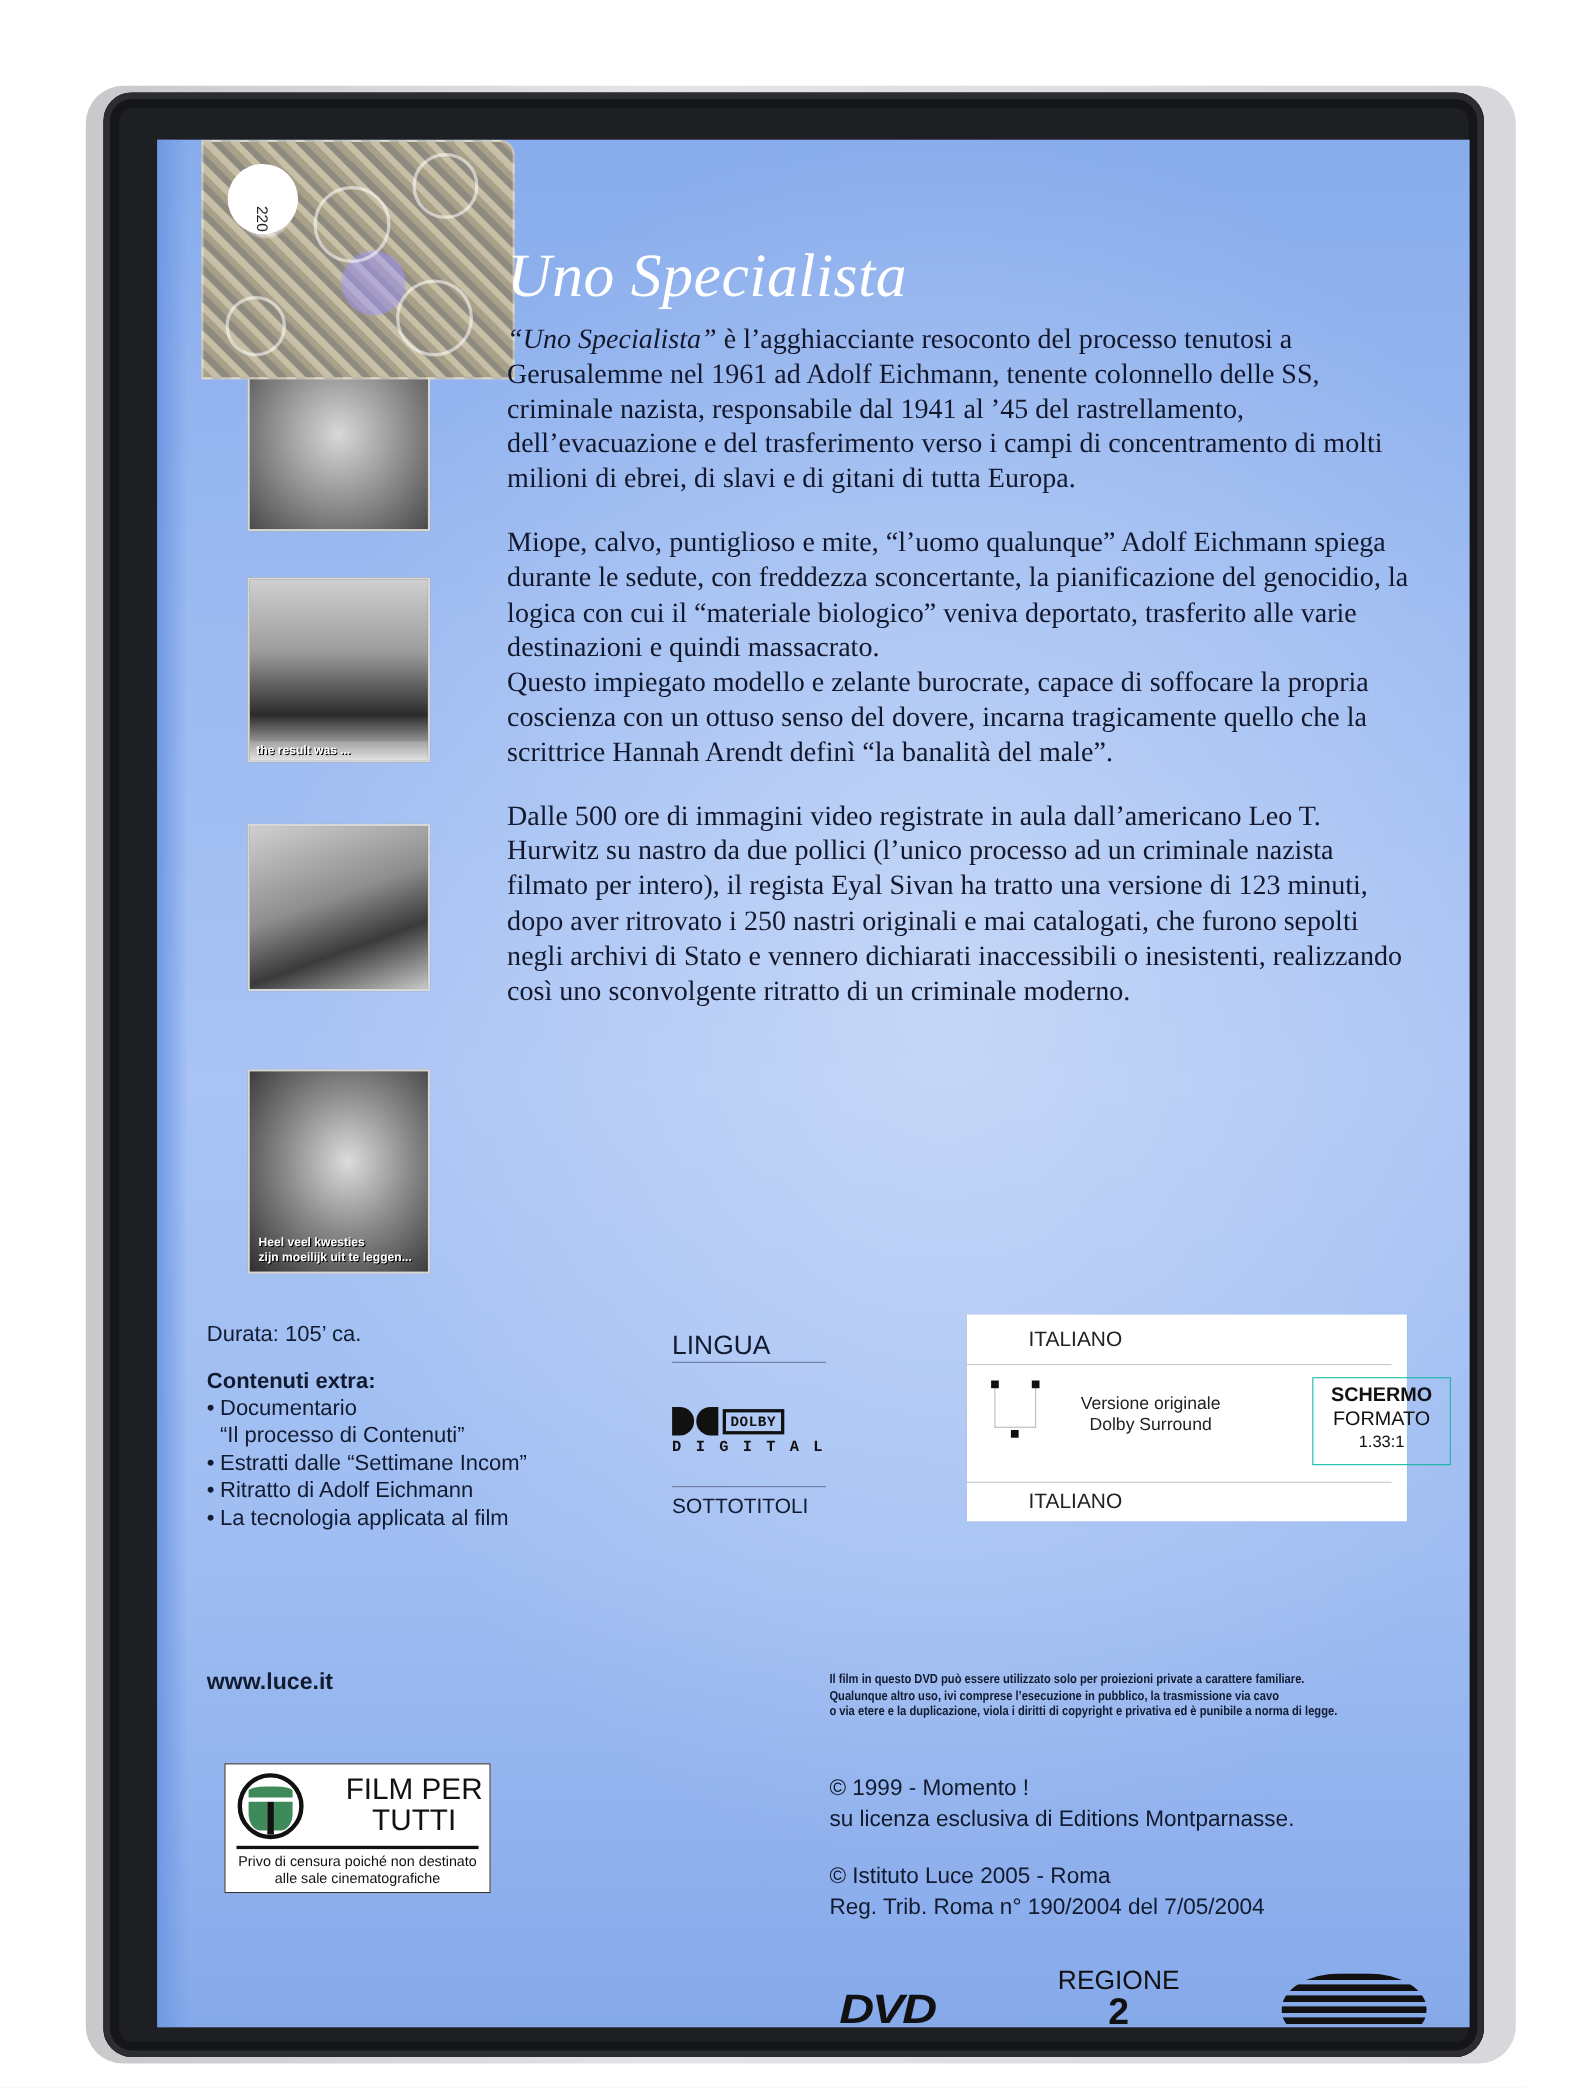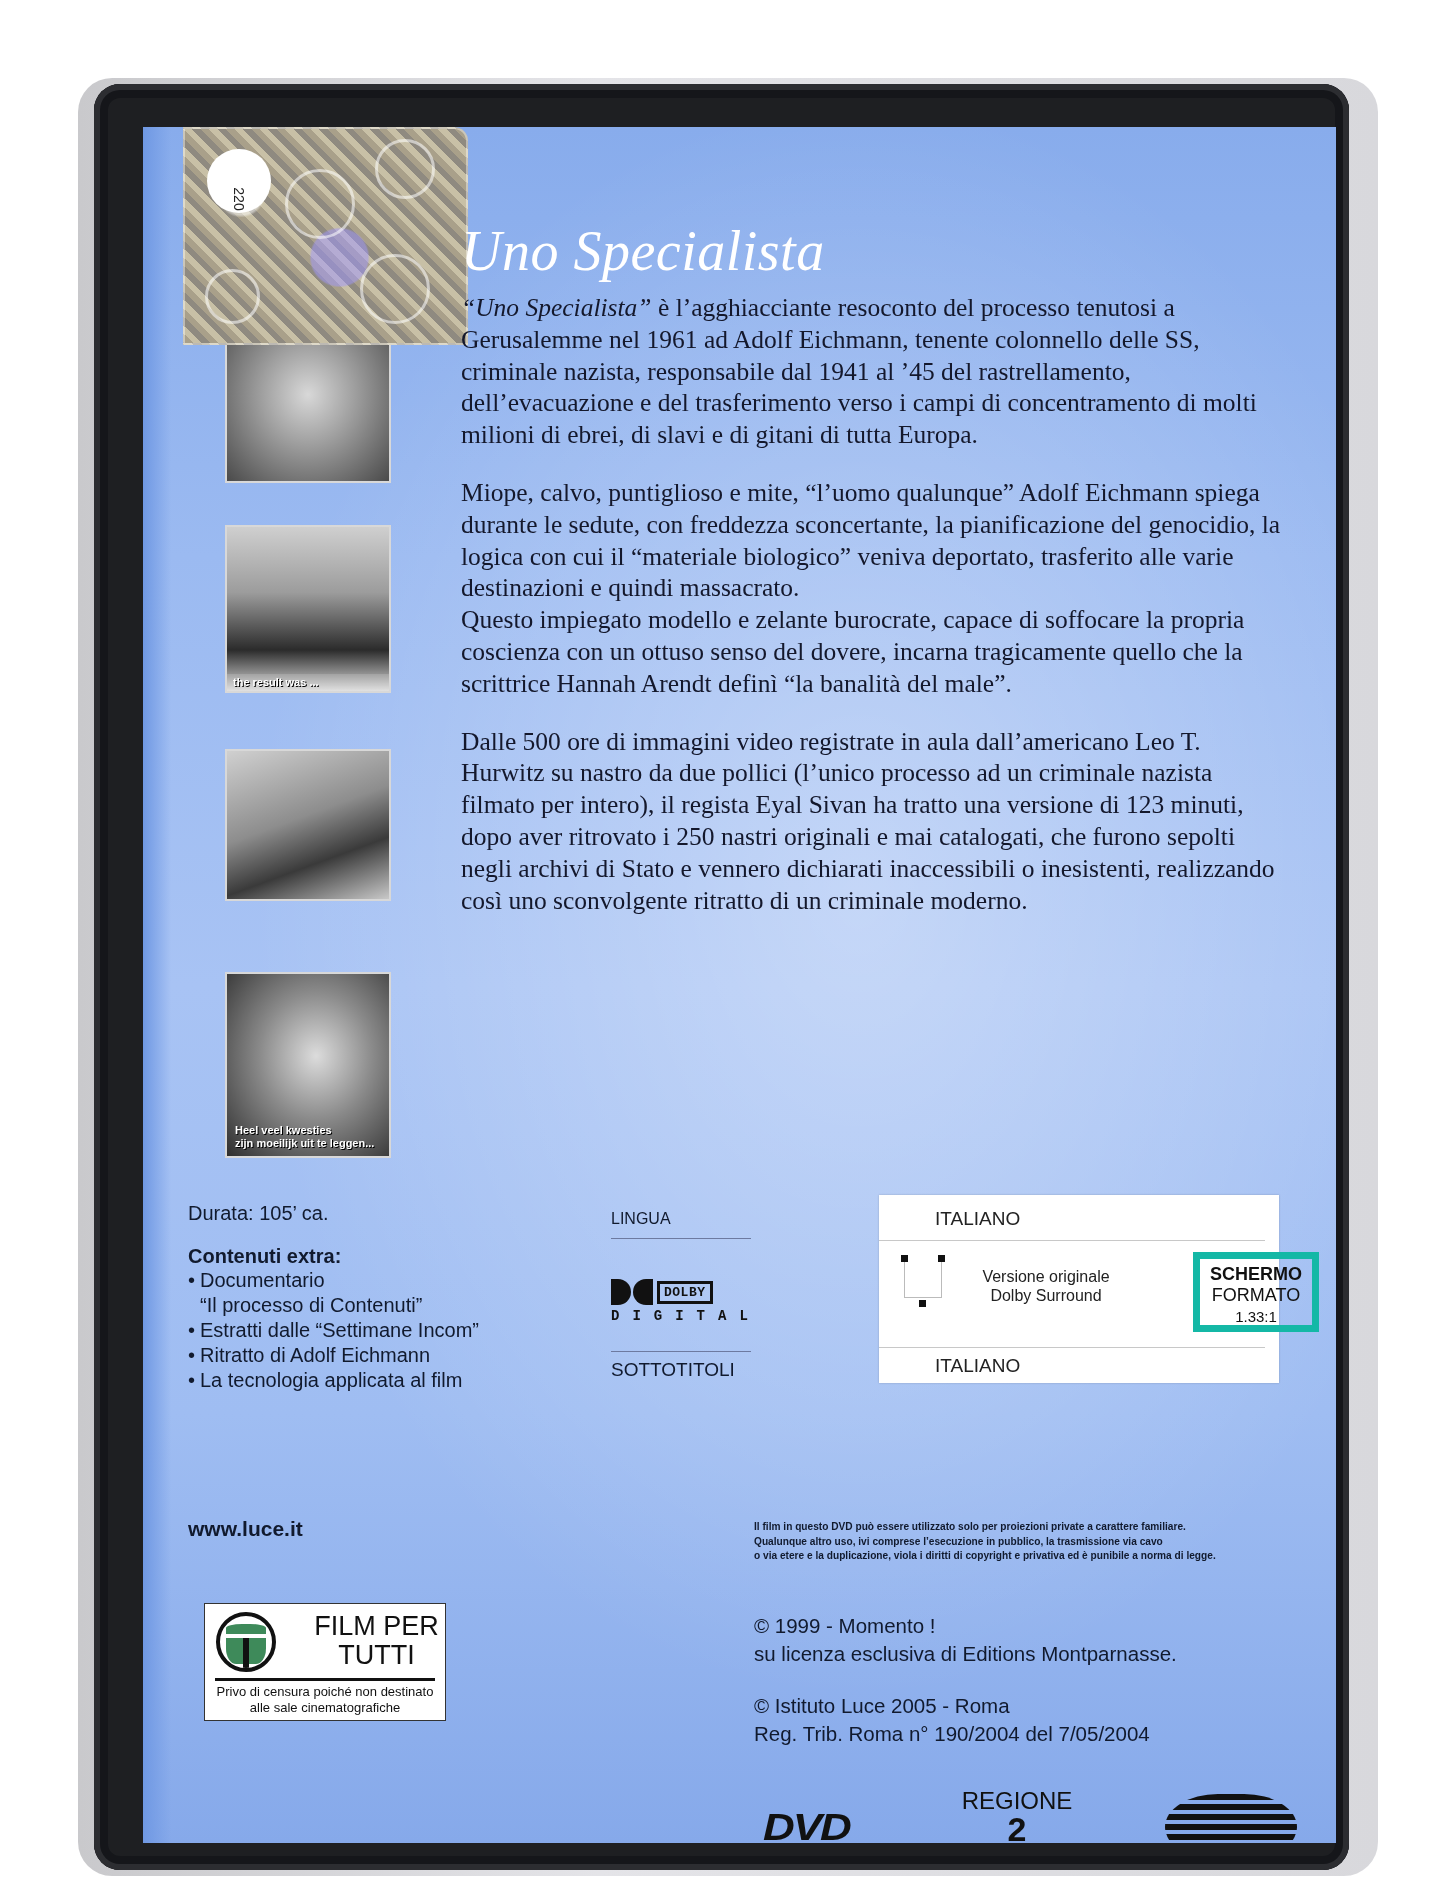--- a/index.html
+++ b/index.html
@@ -139,21 +139,21 @@
     }
     .tech-box .row-rule { position: absolute; left: 0; right: 14px; height: 1px; background: #c8c8c8; }
     .tech-box .val { position: absolute; left: 56px; font-size: 19px; color: #222; }
     .speaker-diagram { position: absolute; left: 22px; top: 60px; width: 44px; height: 52px; }
     .spk { position: absolute; width: 7px; height: 7px; background: #111; }
     .spk-line { position: absolute; border: 1px solid #bbb; }
     .audio-desc {
       position: absolute; left: 92px; top: 72px; width: 150px; font-size: 16px; line-height: 19px; color: #222; text-align: center;
     }
     .screen-box {
-      position: absolute; left: 314px; top: 57px; width: 126px; height: 80px; border: 7px solid #14b8a6;
+      position: absolute; left: 314px; top: 57px; width: 126px; height: 80px; border: 1px solid #14b8a6;
       text-align: center; color: #111; font-size: 18px; line-height: 21px; padding-top: 5px;
     }
     .screen-box .s1 { font-weight: bold; }
     .screen-box .s3 { font-size: 15px; }
 
     .legal {
       position: absolute; left: 611px; top: 1392px; width: 640px; font-size: 11.8px; line-height: 14.5px; color: #111a2e;
       font-weight: bold; transform: scaleX(0.86); transform-origin: left top; width: 740px;
     }
     .copyright { position: absolute; left: 611px; top: 1485px; font-size: 20.5px; line-height: 28px; color: #111a2e; }
@@ -239,21 +239,21 @@
       <div>FILM PER</div>
       <div>TUTTI</div>
     </div>
     <div class="rating-rule"></div>
     <div class="rating-note">
       <div>Privo di censura poiché non destinato</div>
       <div>alle sale cinematografiche</div>
     </div>
   </div>
 
-  <div class="tech-label" style="position:absolute;left:468px;top:1083px;font-size:16px;color:#111a2e;">LINGUA</div>
+  <div class="tech-label" style="position:absolute;left:468px;top:1083px;font-size:24px;color:#111a2e;">LINGUA</div>
   <div class="tech-rule" style="top:1111px;"></div>
   <div class="dolby-logo">
     <span class="dolby-dd"></span><span class="dolby-word">DOLBY</span>
     <div class="dolby-digital">DIGITAL</div>
   </div>
   <div class="tech-rule" style="top:1224px;"></div>
   <div class="tech-label" style="position:absolute;left:468px;top:1232px;font-size:19px;color:#111a2e;">SOTTOTITOLI</div>
 
   <div class="tech-box">
     <div class="val" style="top:13px;">ITALIANO</div>

